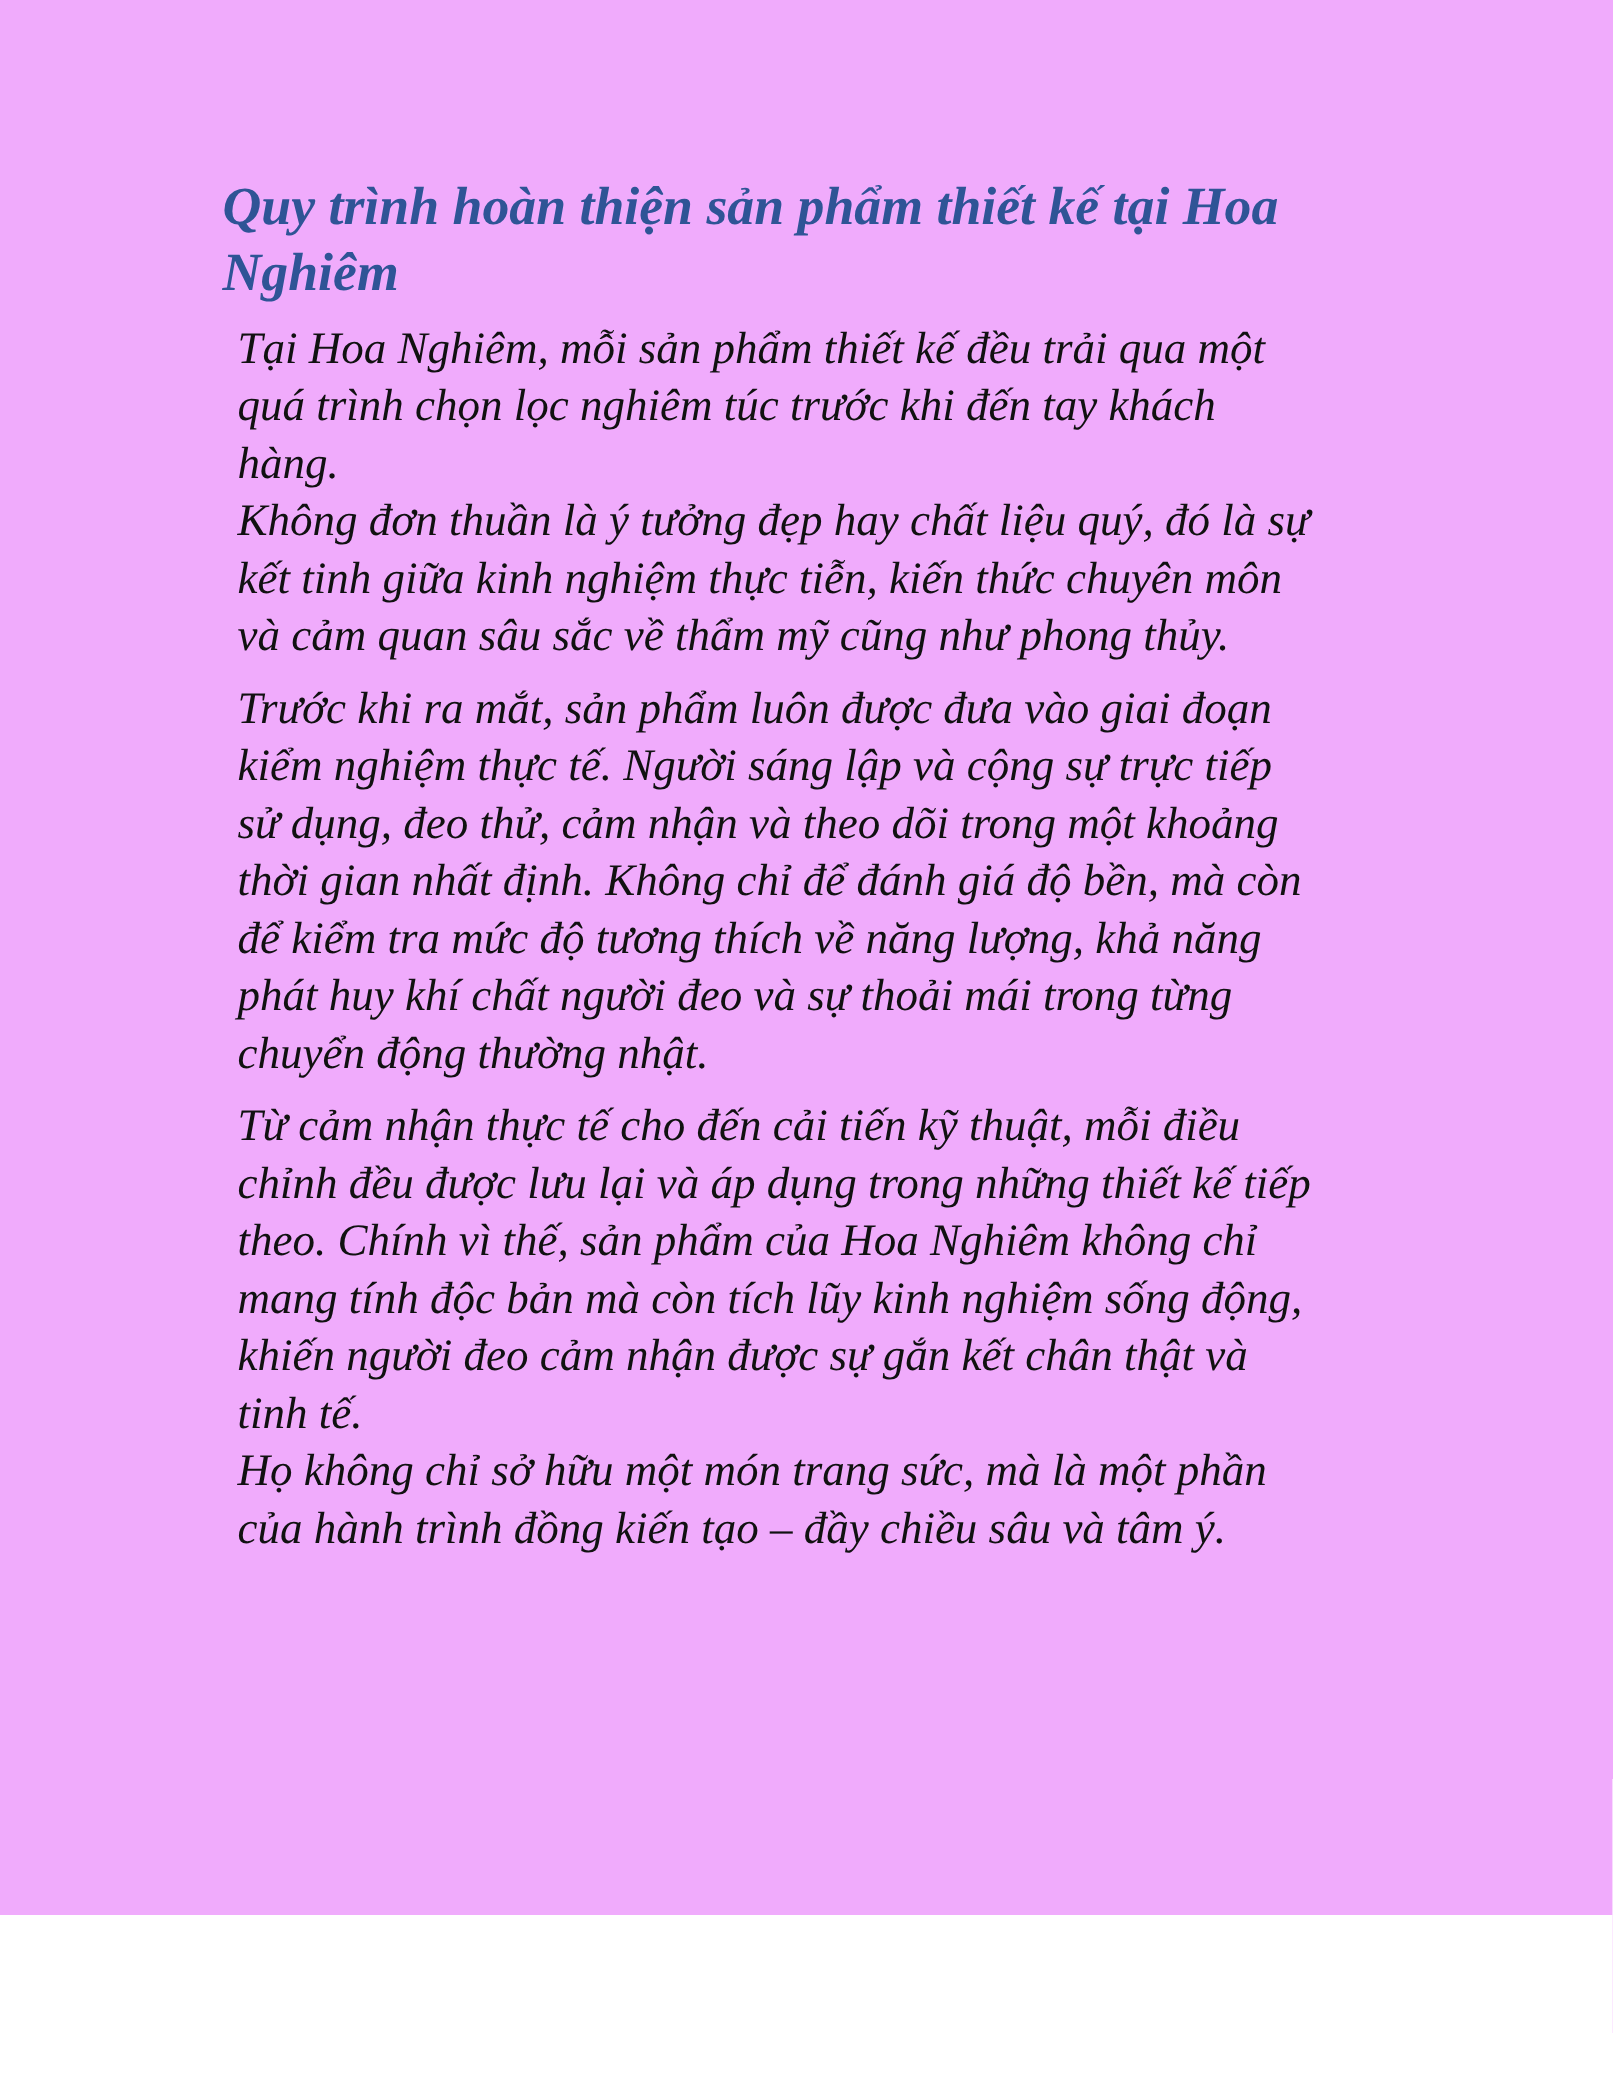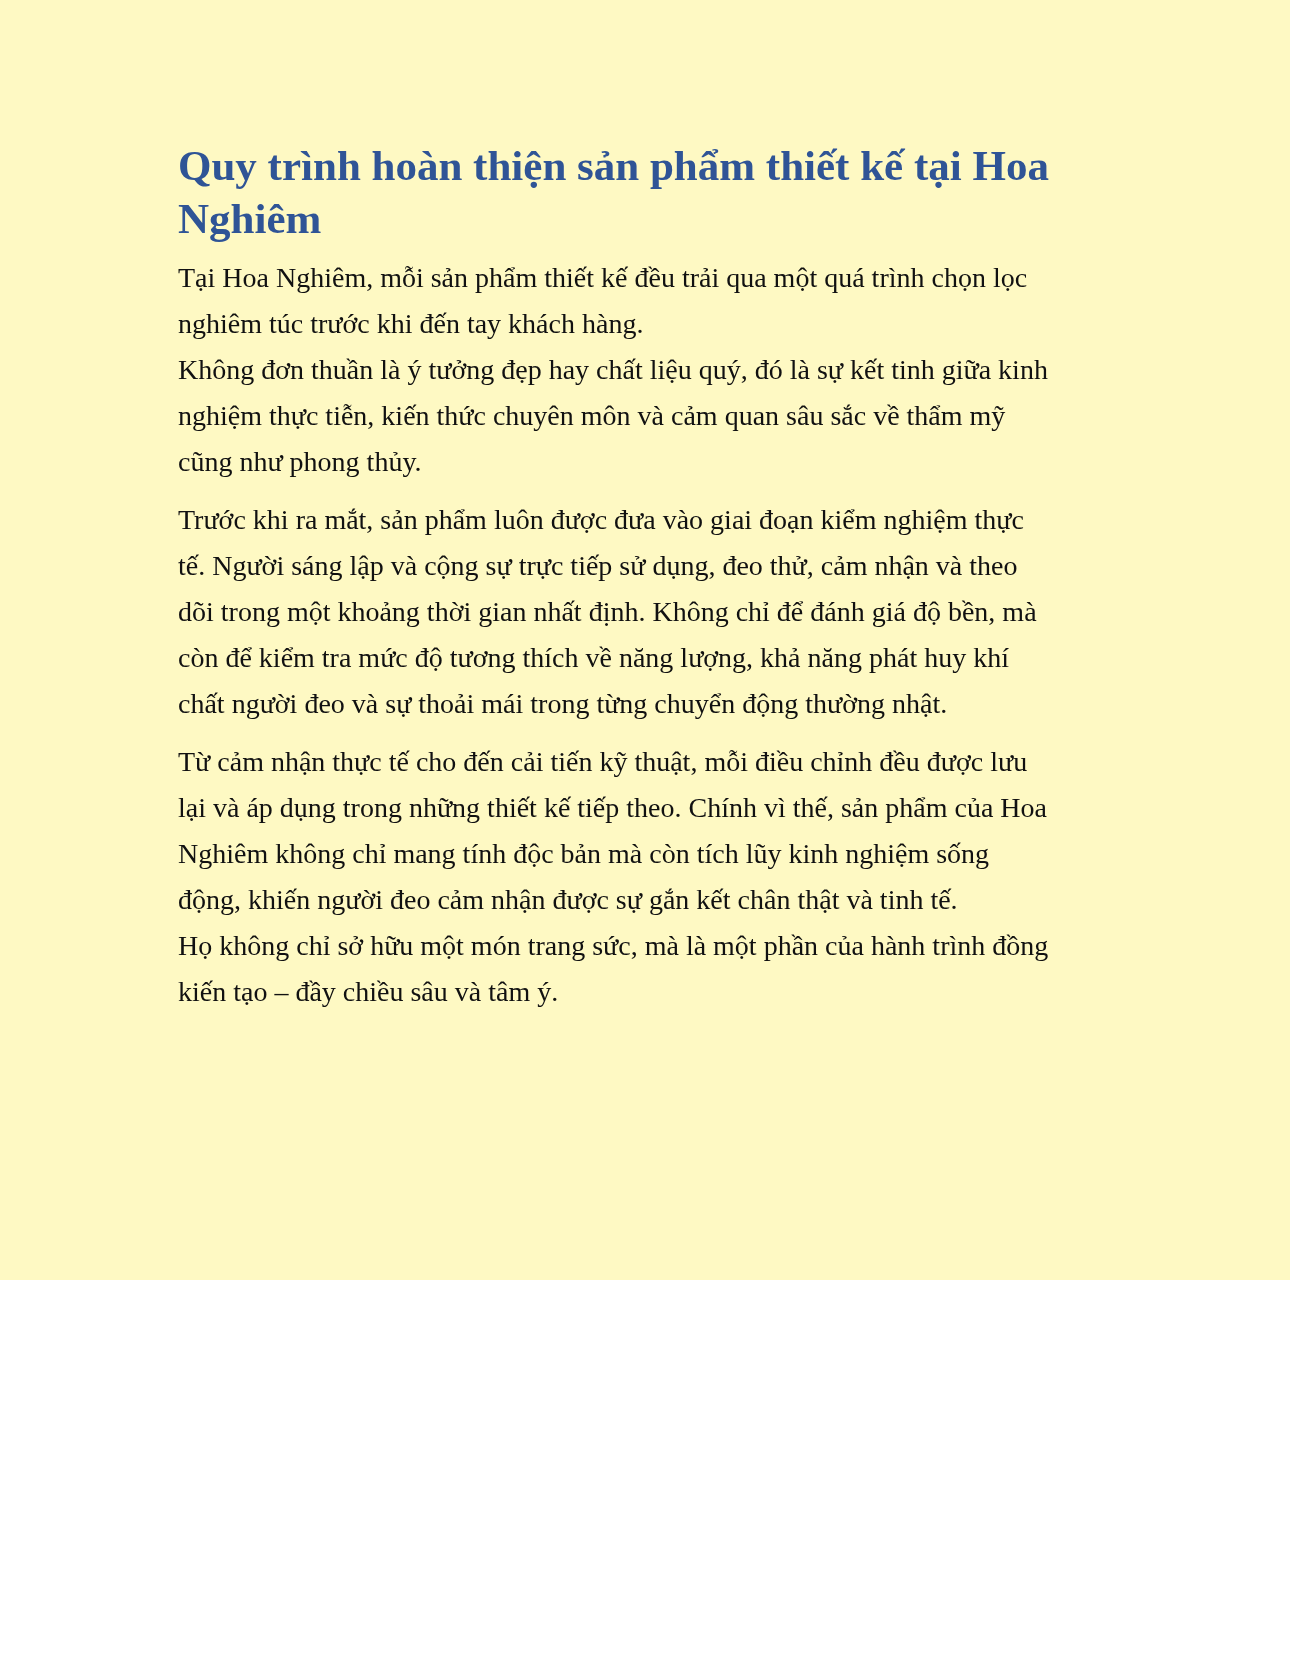--- a/index.html
+++ b/index.html
@@ -12,39 +12,40 @@
     height: 1674px;
     position: relative;
     font-family: "Liberation Serif", "DejaVu Serif", serif;
     overflow: hidden;
   }
   .page {
     position: absolute;
     top: 0;
     left: 0;
     width: 1290px;
-    height: 1280px;
-    background: #fef9c3;
+    height: 1532px;
+    background: #f0abfc;
     box-sizing: border-box;
     padding: 139px 240px 0 178px;
+    font-style: italic;
   }
   .doc-body {
     width: 872px;
   }
   h1.doc-heading {
     margin: 0 0 10px 0;
     font-size: 43px;
     line-height: 53px;
     font-weight: bold;
     color: #2F5496; 
     letter-spacing: 0;
   }
   p.doc-paragraph {
-    margin: 0 0 12px 0;
-    font-size: 28px;
+    margin: 0 0 12px 12px;
+    font-size: 36px;
     line-height: 46px;
     color: #111111;
     white-space: pre-line; 
   }
 </style>
 </head>
 <body>
 
 <div class="page">
   <div class="doc-body">

